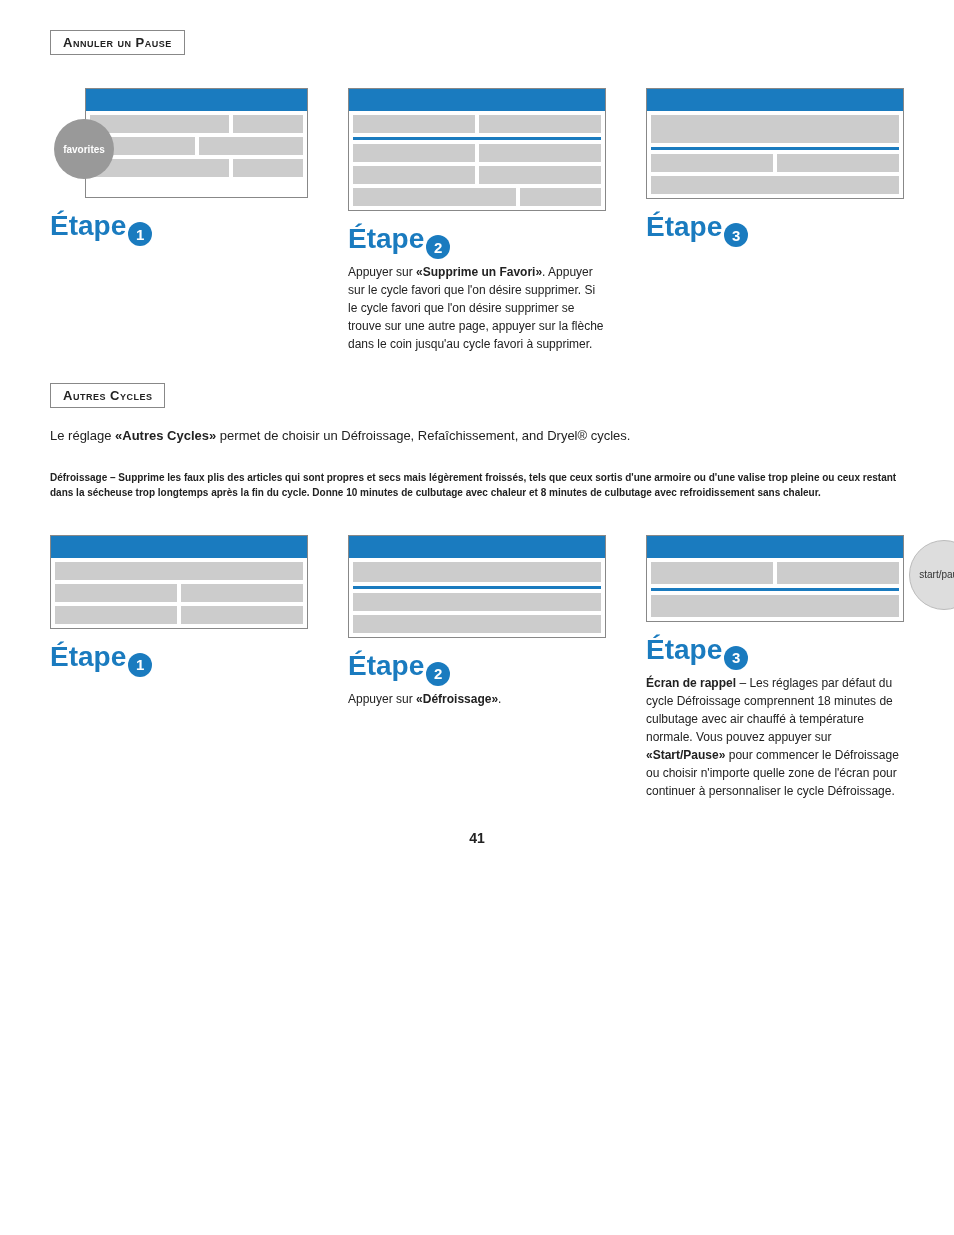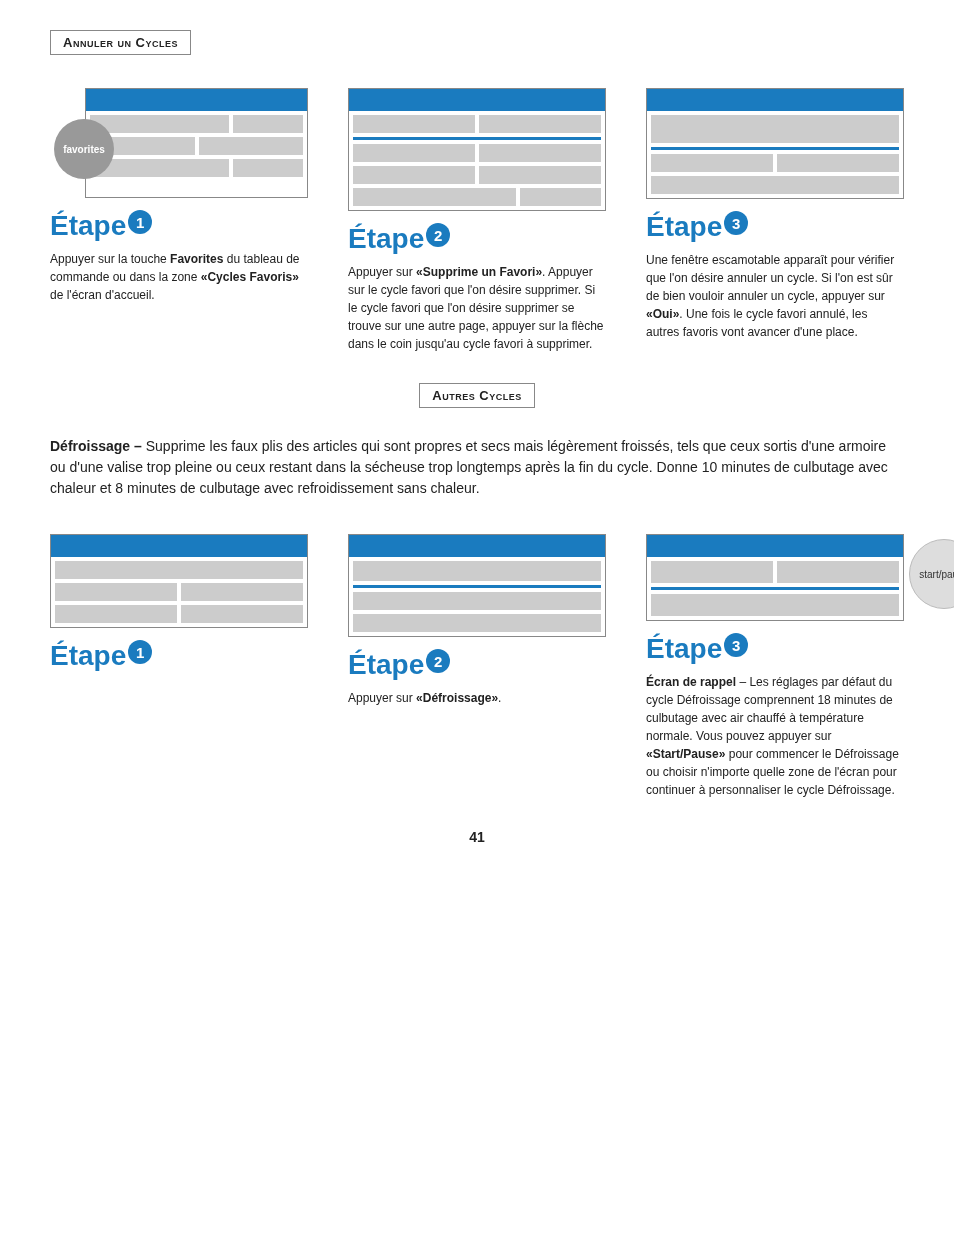--- a/index.html
+++ b/index.html
@@ -97,21 +97,21 @@
       text-align: center;
     }
 
     
     .etape-heading {
       font-size: 28px;
       font-weight: bold;
       color: #1a7bbf;
       margin-bottom: 8px;
       display: flex;
-      align-items: flex-start;
+      align-items: flex-end;
       gap: 2px;
     }
 
     .etape-num {
       display: inline-flex;
       align-items: center;
       justify-content: center;
       width: 24px;
       height: 24px;
       border-radius: 50%;
@@ -132,38 +132,38 @@
       font-weight: bold;
     }
 
     
     .section-block {
       margin-bottom: 30px;
     }
 
     .autres-cycles-section {
       margin-top: 30px;
-      margin-bottom: 10px;
-      text-align: center;
+      margin-bottom: 4px;
     }
 
     .autres-cycles-desc {
       font-size: 13px;
       margin-bottom: 24px;
       line-height: 1.5;
     }
 
     .reglage-header-block {
       margin-bottom: 14px;
     }
 
     .reglage-desc {
-      font-size: 14px;
+      font-size: 10px;
       line-height: 1.5;
       margin-bottom: 20px;
+      font-weight: bold;
     }
 
     
     .page-number {
       text-align: center;
       font-size: 14px;
       font-weight: bold;
       margin-top: 30px;
     }
 
@@ -173,21 +173,21 @@
       background: #fff;
       margin-bottom: 12px;
       overflow: hidden;
     }
   </style>
 </head>
 <body>
 
 <div class="section-block">
   <div class="section-header">
-    <span>Annuler un Cycles</span>
+    <span>Annuler un Pause</span>
   </div>
 
   <div class="steps-row">
 
     <div class="step-col">
       <div style="position:relative; margin-left:35px; margin-bottom:12px;">
 
         <div class="step1-screen">
           <div class="top-bar"></div>
           <div class="body">
@@ -205,23 +205,20 @@
             </div>
           </div>
 
           <div class="favorites-btn">favorites</div>
         </div>
       </div>
       <div class="etape-heading">
         <span>Étape </span>
         <span class="etape-num">1</span>
       </div>
-      <div class="step-desc">
-        Appuyer sur la touche <strong>Favorites</strong> du tableau de commande ou dans la zone <strong>«Cycles Favoris»</strong> de l'écran d'accueil.
-      </div>
     </div>
 
     <div class="step-col">
       <div style="margin-bottom:12px;">
         <div class="screen-type-a">
           <div style="background:#1a7bbf;height:22px;"></div>
           <div style="padding:4px;">
             <div style="display:flex;gap:4px;margin-bottom:4px;">
               <div style="background:#ccc;height:18px;flex:1;"></div>
               <div style="background:#ccc;height:18px;flex:1;"></div>
@@ -266,33 +263,33 @@
             </div>
             <div style="display:flex;gap:4px;">
               <div style="background:#ccc;height:18px;flex:1;"></div>
             </div>
           </div>
         </div>
       </div>
       <div class="etape-heading">
         <span>Étape </span>
         <span class="etape-num">3</span>
-      </div>
-      <div class="step-desc">
-        Une fenêtre escamotable apparaît pour vérifier que l'on désire annuler un cycle. Si l'on est sûr de bien vouloir annuler un cycle, appuyer sur <strong>«Oui»</strong>. Une fois le cycle favori annulé, les autres favoris vont avancer d'une place.
       </div>
     </div>
 
   </div>
 </div>
 
 <div class="autres-cycles-section">
   <div class="section-header">
     <span>Autres Cycles</span>
   </div>
+  <div class="autres-cycles-desc">
+    Le réglage <strong>«Autres Cycles»</strong> permet de choisir un Défroissage, Refaîchissement, and Dryel® cycles.
+  </div>
 </div>
 
 <div class="section-block">
   <div class="reglage-desc">
     <strong>Défroissage –</strong> Supprime les faux plis des articles qui sont propres et secs mais légèrement froissés, tels que ceux sortis d'une armoire ou d'une valise trop pleine ou ceux restant dans la sécheuse trop longtemps après la fin du cycle. Donne 10 minutes de culbutage avec chaleur et 8 minutes de culbutage avec refroidissement sans chaleur.
   </div>
 
   <div class="steps-row">
 
     <div class="step-col">

